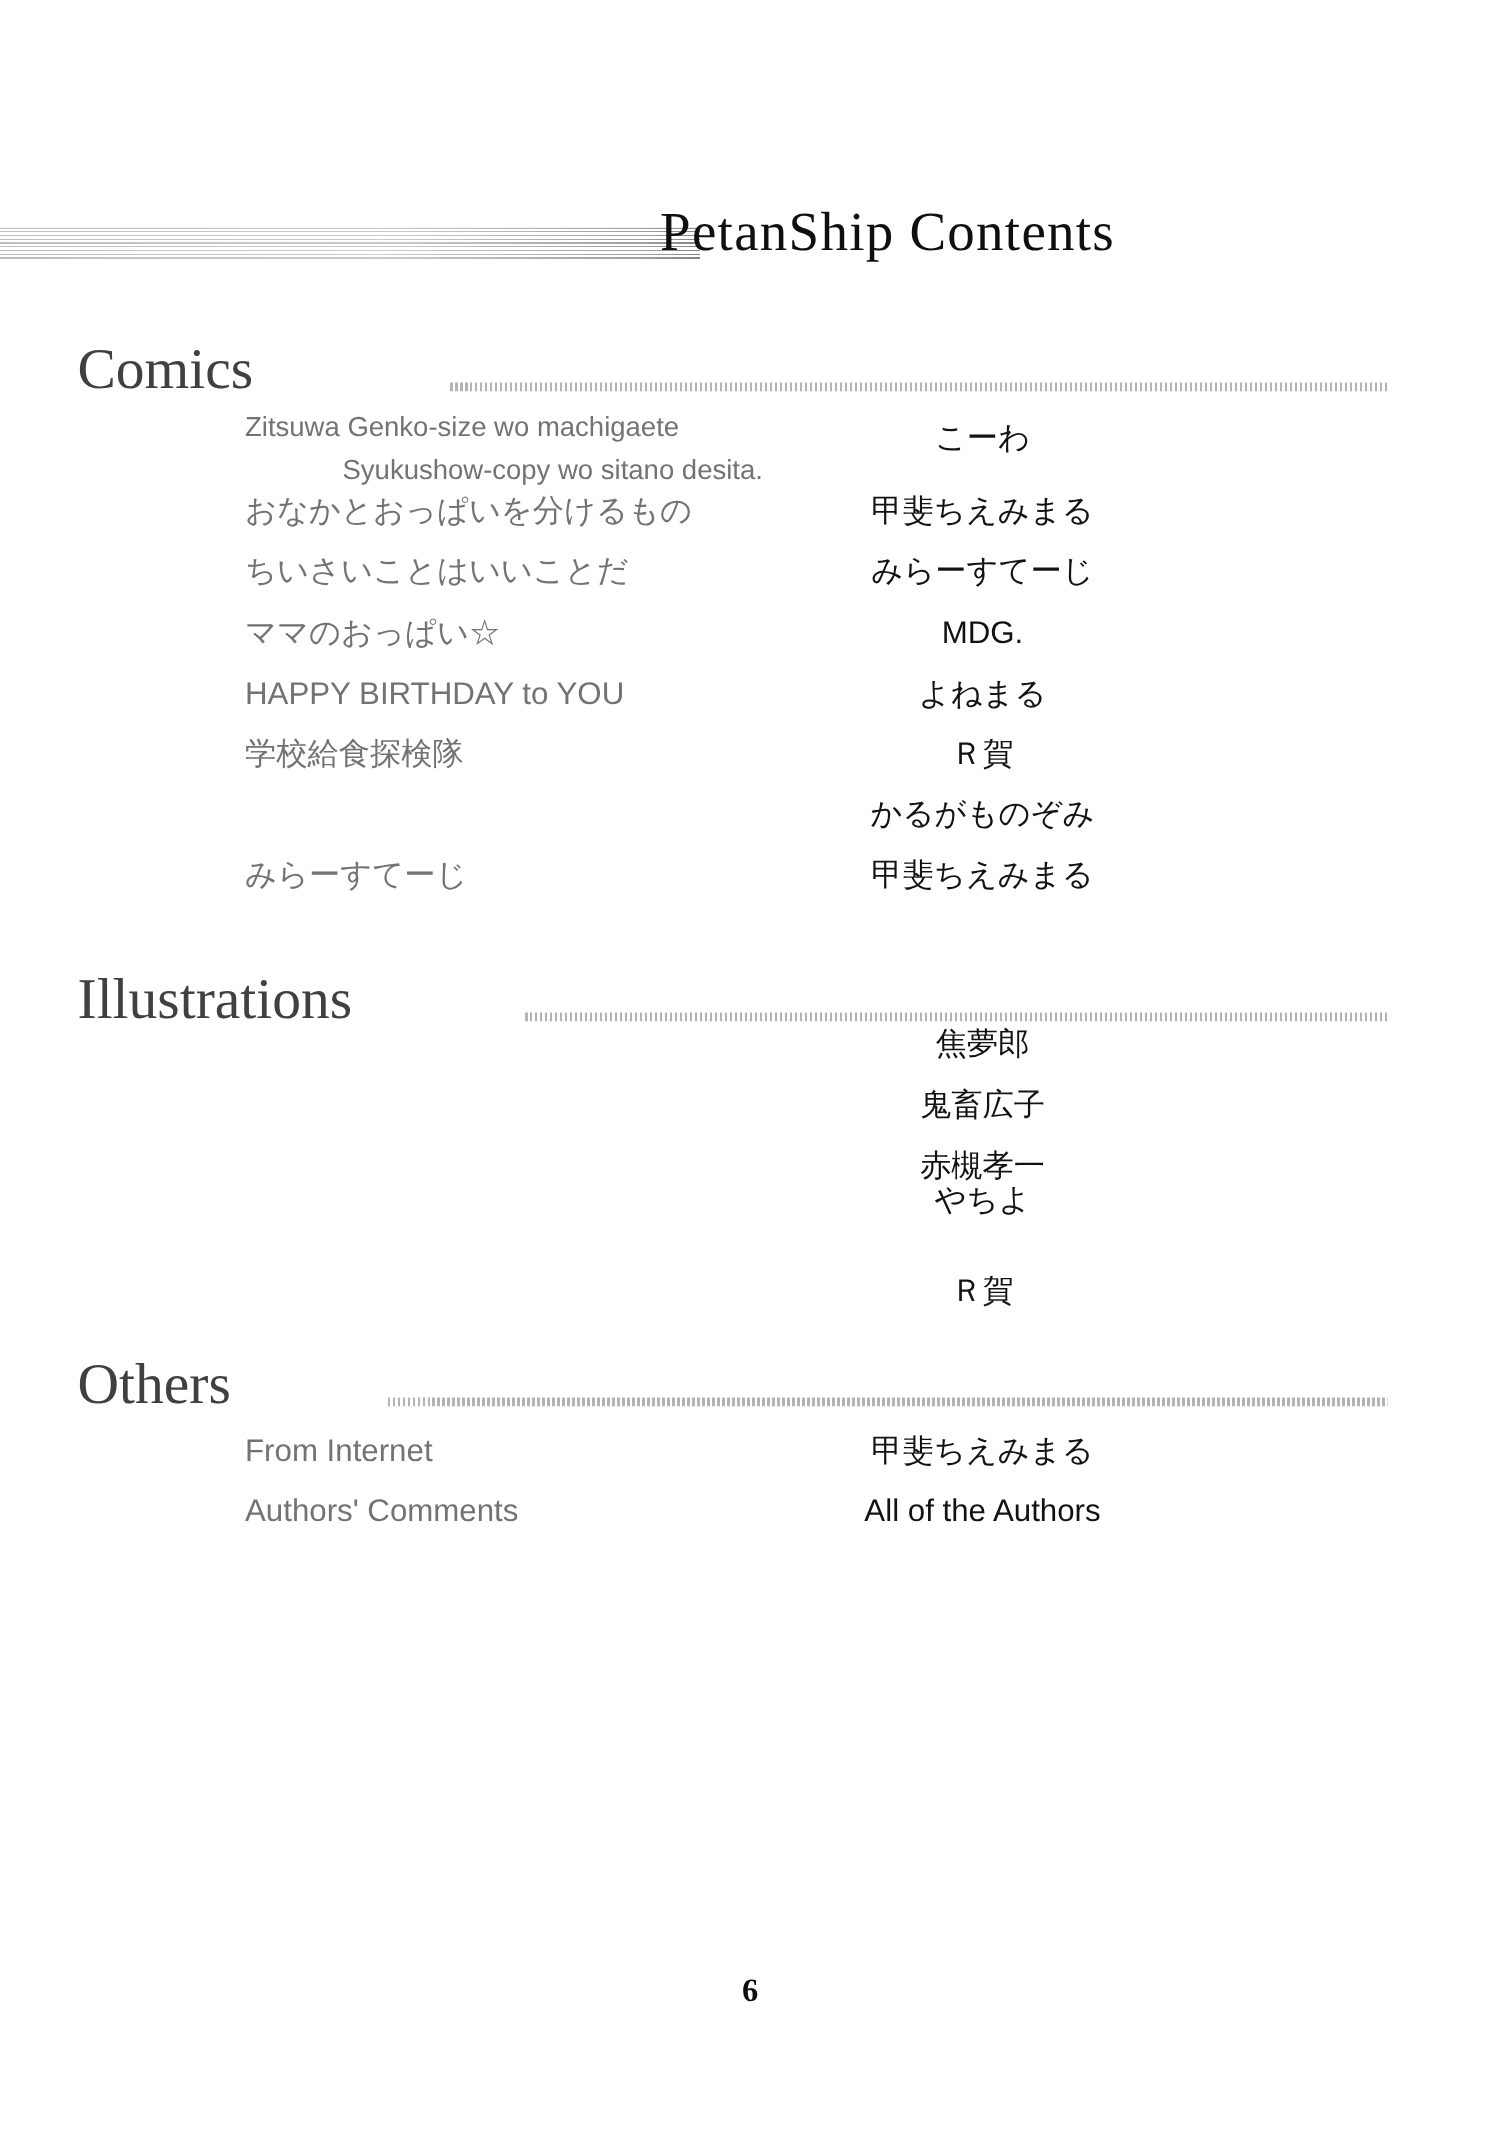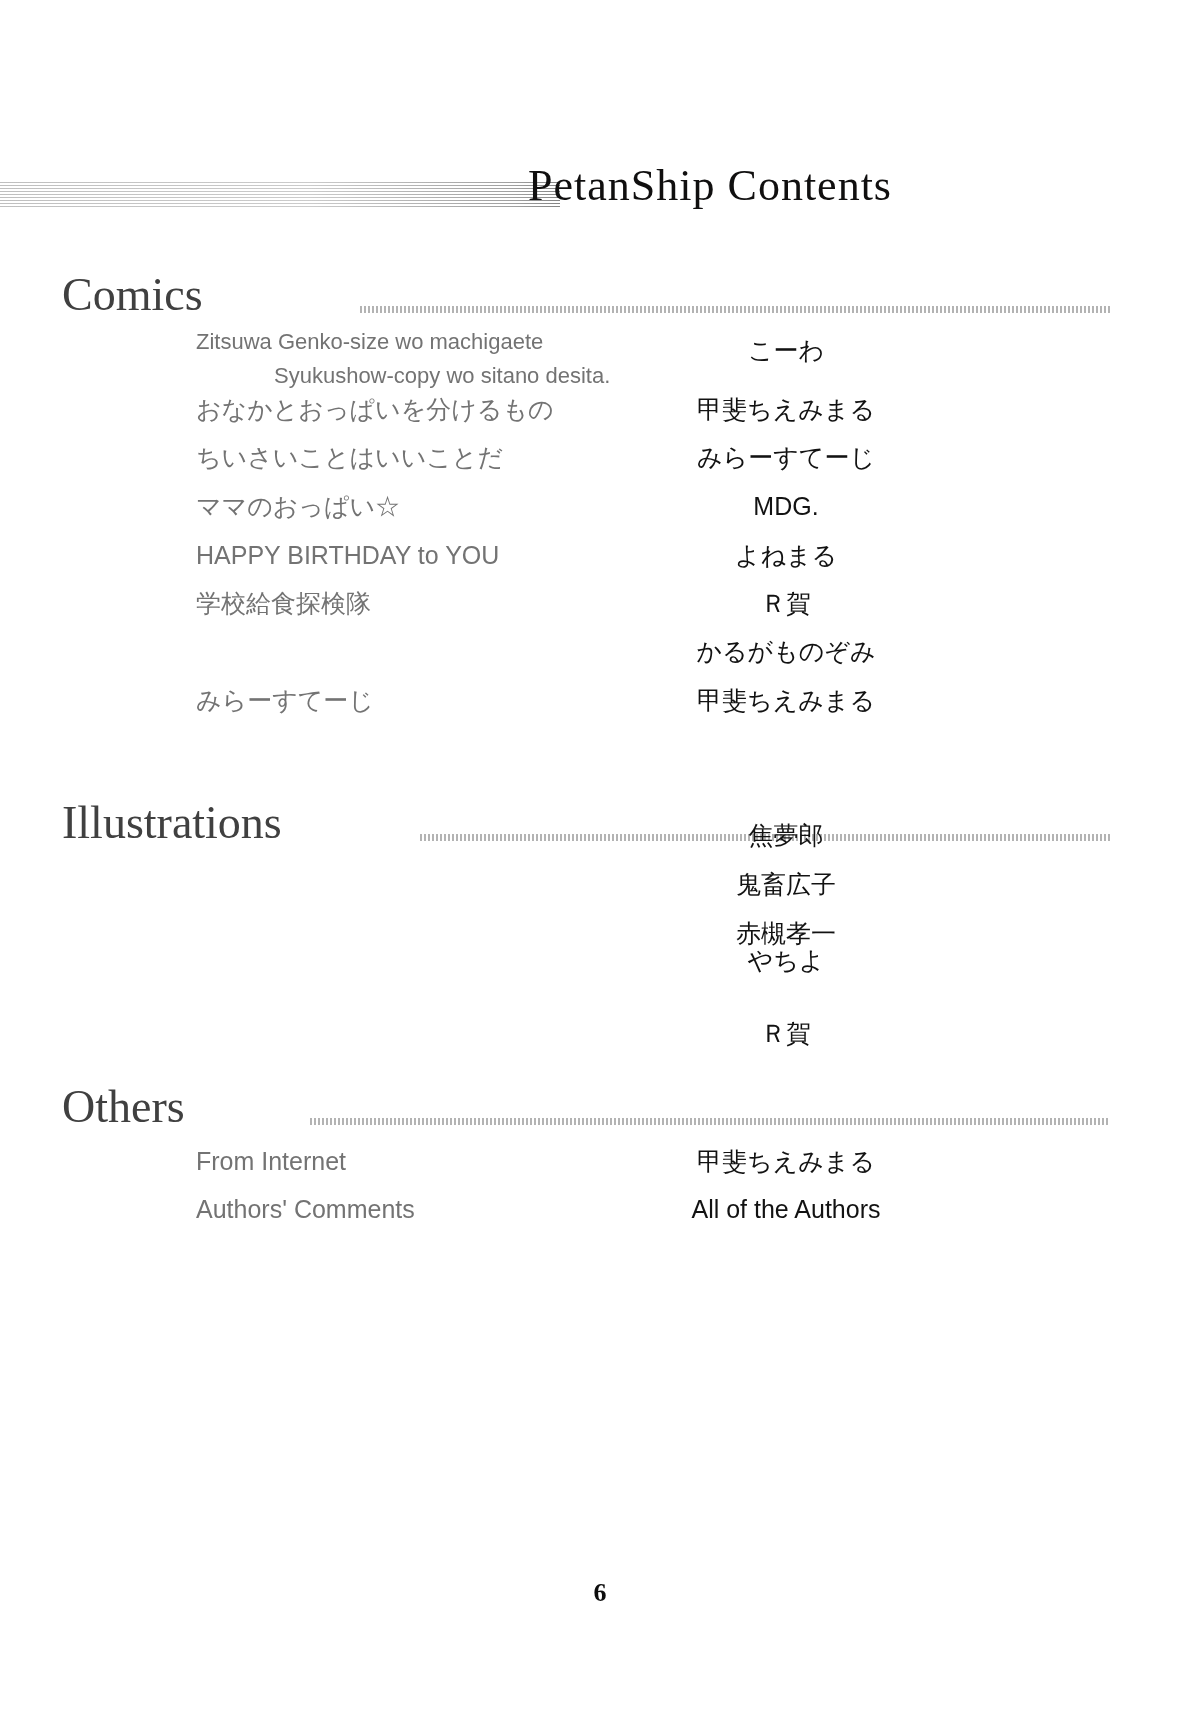--- a/index.html
+++ b/index.html
@@ -165,21 +165,21 @@
 <div class="entry" style="top:634px;">
   <div class="title"></div>
   <div class="author">かるがものぞみ</div>
 </div>
 
 <div class="entry" style="top:683px;">
   <div class="title">みらーすてーじ</div>
   <div class="author">甲斐ちえみまる</div>
 </div>
 
-<div class="section-head" style="top:796px;">
+<div class="section-head" style="top:772px;">
   <div class="section-title">Illustrations</div>
   <div class="section-line" style="width:690px;"></div>
 </div>
 
 <div class="entry" style="top:818px;">
   <div class="title"></div>
   <div class="author">焦夢郎</div>
 </div>
 <div class="entry" style="top:867px;">
   <div class="title"></div>

